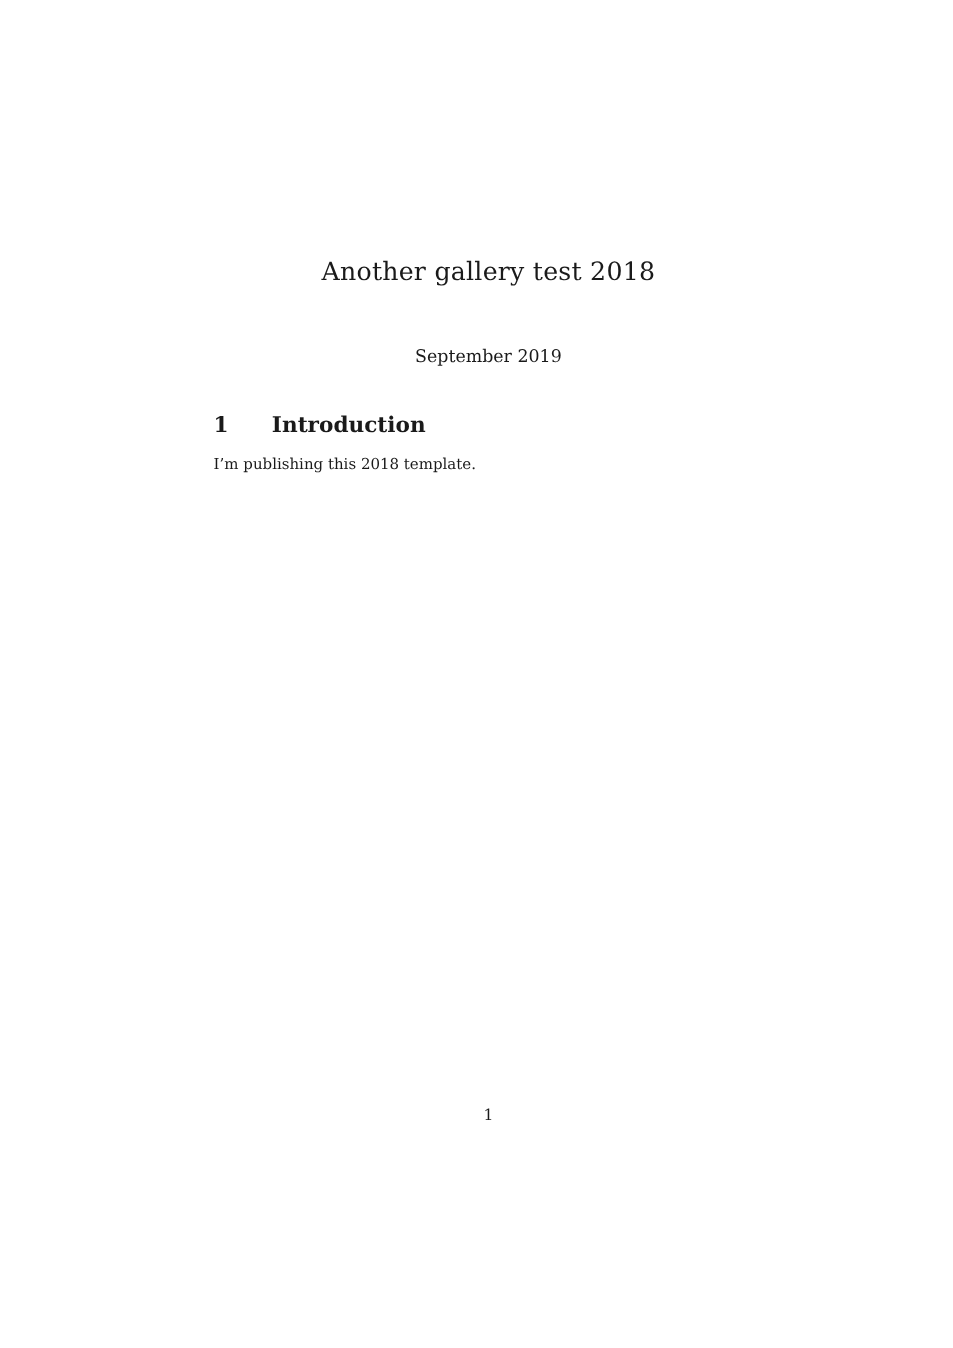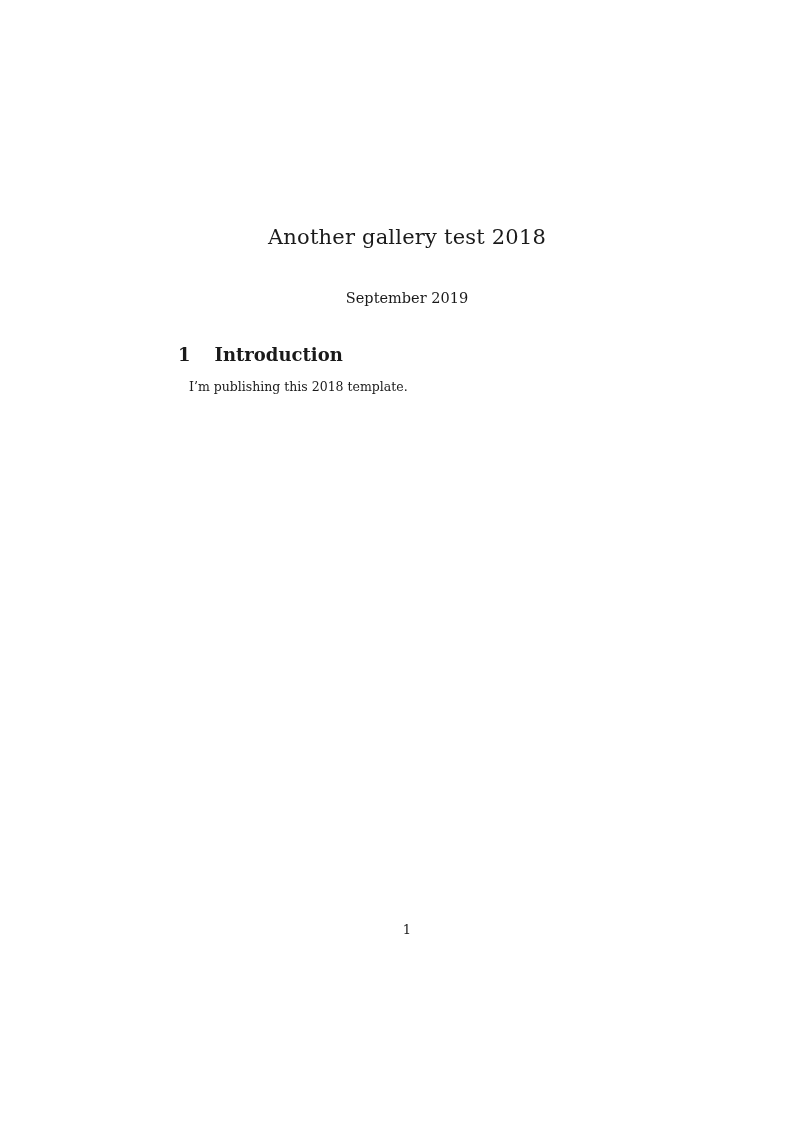--- a/index.html
+++ b/index.html
@@ -25,21 +25,20 @@
   }
   .doc-title {
     position: absolute;
     top: 214px;
     left: 0;
     width: 100%;
     text-align: center;
     font-size: 21px;
     font-weight: 400;
     letter-spacing: 0.2px;
-    margin-top: 11px;
   }
   .doc-author {
     position: absolute;
     top: 260px;
     left: 0;
     width: 100%;
     text-align: center;
     font-size: 14.5px;
   }
   .doc-date {
@@ -52,26 +51,26 @@
   }
   .section-heading {
     position: absolute;
     top: 344px;
     left: 0;
     width: 100%;
     font-size: 18px;
     font-weight: 700;
   }
   .section-heading .section-title-text {
-    margin-left: 24px;
+    margin-left: 36px;
   }
   .body-paragraph {
     position: absolute;
     top: 379px;
-    left: 11px;
+    left: 0;
     width: 100%;
     font-size: 12.5px;
     line-height: 1.35;
   }
   .page-number {
     position: absolute;
     top: 922px;
     left: 0;
     width: 100%;
     text-align: center;

